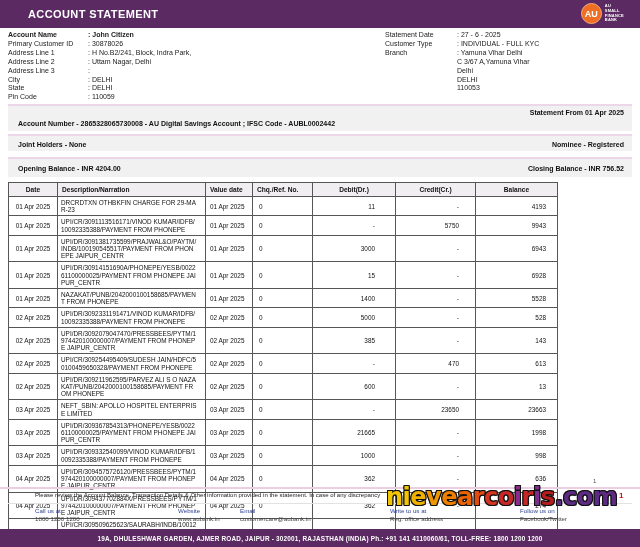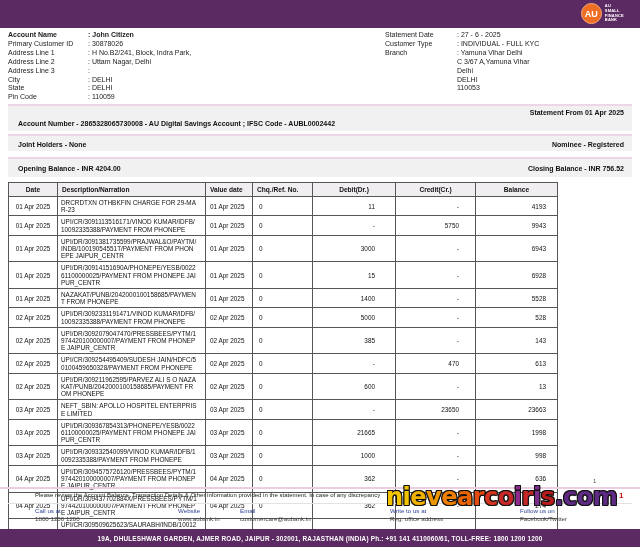--- a/index.html
+++ b/index.html
@@ -67,20 +67,21 @@
   
   .watermark { position:absolute; top:483px; left:386px; font-size:24px; font-weight:800;
     font-family:"DejaVu Sans", sans-serif; letter-spacing:-.5px; white-space:nowrap; z-index:5; }
   .wl { text-shadow:1px 0 #111,-1px 0 #111,0 1px #111,0 -1px #111,1px 1px #111,-1px -1px #111,1px -1px #111,-1px 1px #111; }
   .rednum { position:absolute; top:491px; left:619px; font-size:8px; font-weight:bold; color:#cc1111; z-index:6; }
 </style>
 </head>
 <body>
 
 <div class="header">
+  <div class="header-title">ACCOUNT STATEMENT</div>
   <div class="logo">
     <div class="logo-circle">
       <span>AU</span>
     </div>
     <div class="logo-text">AU
 SMALL
 FINANCE
 BANK</div>
   </div>
 </div>

